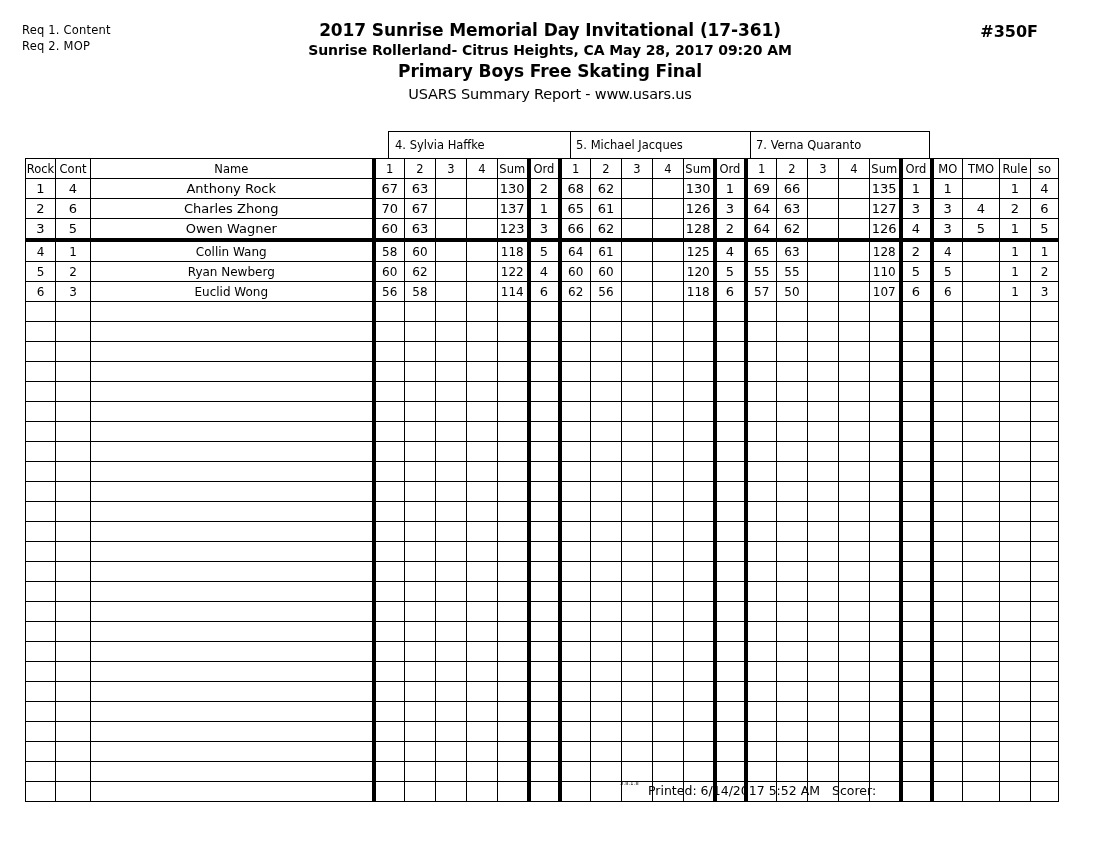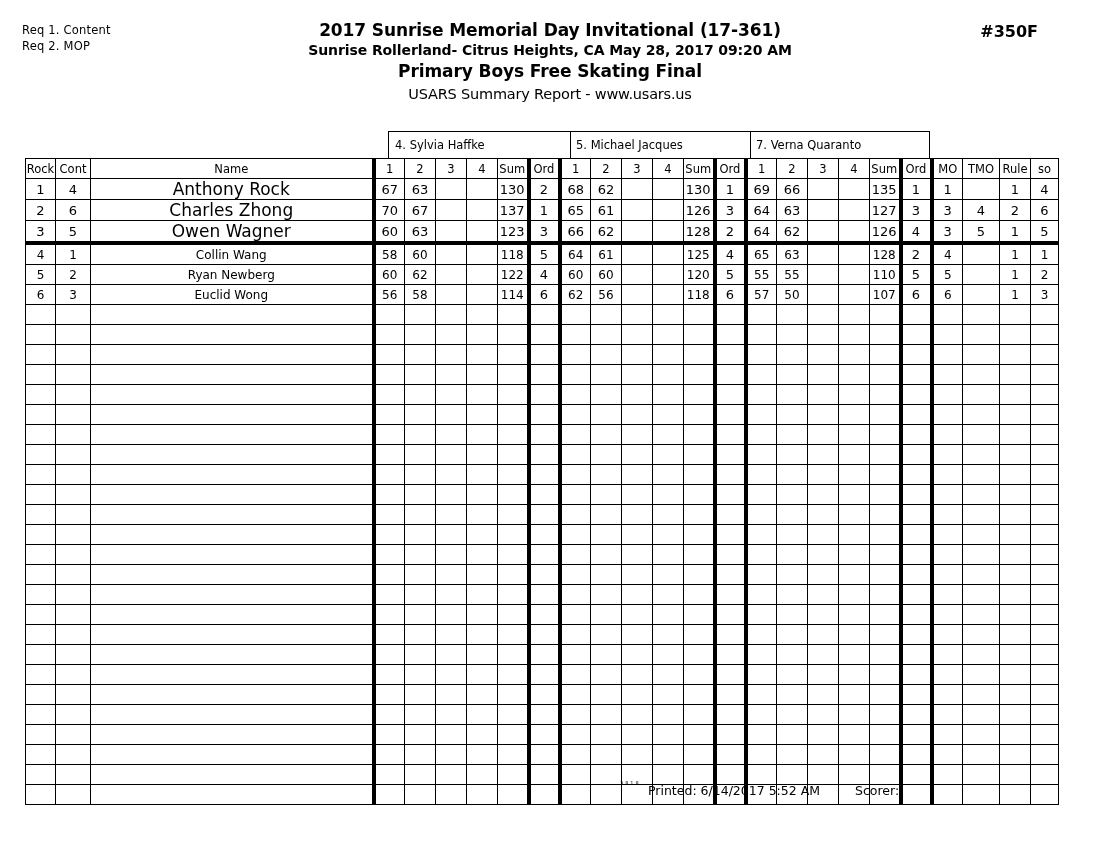--- a/index.html
+++ b/index.html
@@ -93,21 +93,21 @@
   }
   td.hl { text-align: left; padding-left: 4px; }
 
   
   .bl { border-left: 4px solid #000 !important; }
   .br { border-right: 4px solid #000 !important; }
   tr.thickbottom > td { border-bottom: 4px solid #000 !important; }
 
   
   tr.medal > td { font-weight: bold; font-size: 13px; }
-  tr.medal > td.namecell { font-size: 17px; }
+  tr.medal > td.namecell { font-size: 13px; }
 
   td.ord { font-weight: bold; font-size: 13px; }
 
   
   #judge-band {
     position: absolute;
     left: 388px;
     top: 131px;
     height: 27px;
     width: 542px;
@@ -142,21 +142,21 @@
   }
   #printed {
     position: absolute;
     left: 648px;
     top: 783px;
     font-size: 12.5px;
     white-space: nowrap;
   }
   #scorer {
     position: absolute;
-    left: 855px;
+    left: 832px;
     top: 783px;
     font-size: 12.5px;
     white-space: nowrap;
   }
 </style>
 </head>
 <body>
 
 <div id="req-block">
   <div>Req 1.  Content</div>

